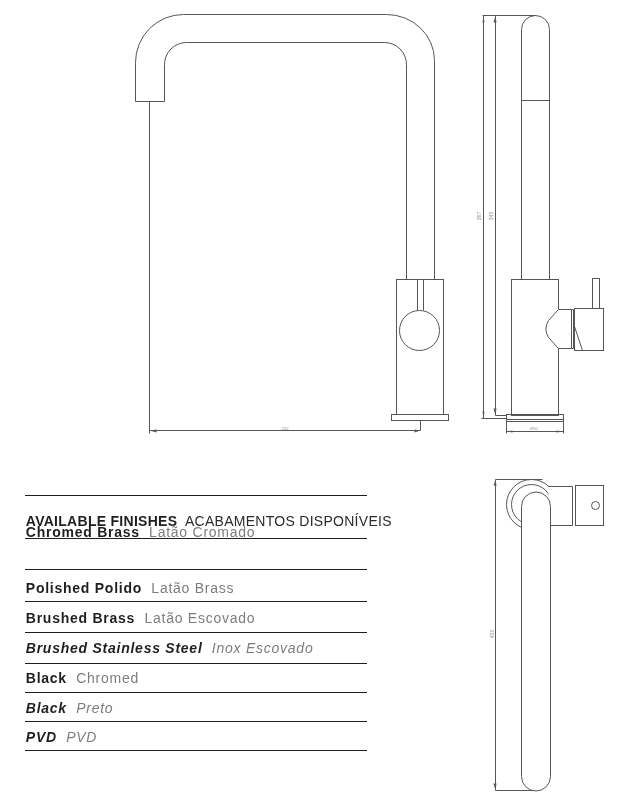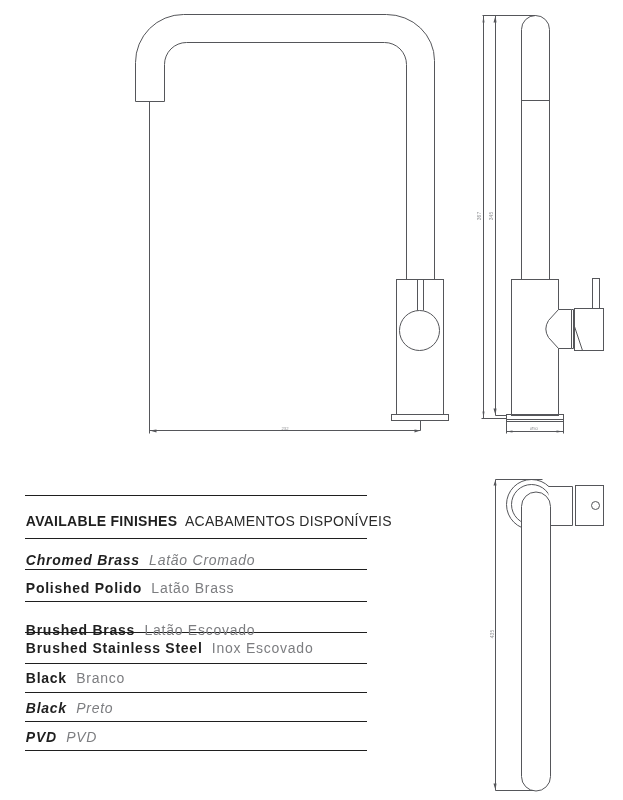--- a/index.html
+++ b/index.html
@@ -85,19 +85,19 @@
 <div class="ln" style="top:494.5px;"></div>
 <div class="ln" style="top:538px;"></div>
 <div class="ln" style="top:569.2px;"></div>
 <div class="ln" style="top:600.5px;"></div>
 <div class="ln" style="top:631.7px;"></div>
 <div class="ln" style="top:662.9px;"></div>
 <div class="ln" style="top:691.8px;"></div>
 <div class="ln" style="top:720.7px;"></div>
 <div class="ln" style="top:749.6px;"></div>
 <div class="row hdr" style="top:513px;"><b>AVAILABLE FINISHES</b>&nbsp; ACABAMENTOS DISPONÍVEIS</div>
-<div class="row" style="top:552px;font-style:italic;"><b>Chromed Brass</b>&nbsp; <span>Latão Cromado</span></div>
+<div class="row" style="top:524px;"><b>Chromed Brass</b>&nbsp; <span>Latão Cromado</span></div>
 <div class="row" style="top:579.5px;"><b>Polished Polido</b>&nbsp; <span>Latão Brass</span></div>
-<div class="row" style="top:610px;margin-top:12px;"><b>Brushed Brass</b>&nbsp; <span>Latão Escovado</span></div>
-<div class="row" style="top:640px;"><b>Brushed Stainless Steel</b>&nbsp; <span>Inox Escovado</span></div>
-<div class="row" style="top:670px;"><b>Black</b>&nbsp; <span>Branco</span></div>
+<div class="row" style="top:610px;"><b>Brushed Brass</b>&nbsp; <span>Latão Escovado</span></div>
+<div class="row" style="top:640px;font-style:italic;"><b>Brushed Stainless Steel</b>&nbsp; <span>Inox Escovado</span></div>
+<div class="row" style="top:670px;"><b>Black</b>&nbsp; <span>Chromed</span></div>
 <div class="row" style="top:699.5px;font-style:italic;"><b>Black</b>&nbsp; <span>Preto</span></div>
 <div class="row" style="top:728.5px;font-style:italic;"><b>PVD</b>&nbsp; <span>PVD</span></div>
 
 </body></html>

